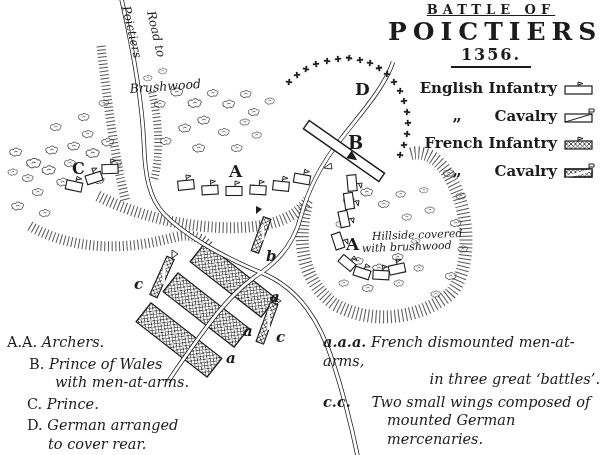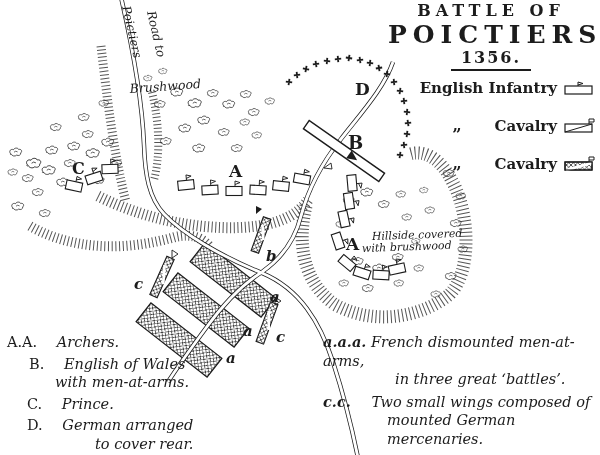--- a/index.html
+++ b/index.html
@@ -1,39 +1,39 @@
 <!DOCTYPE html>
 <html><head>
 <meta charset="utf-8">
 <style>
   html,body{margin:0;padding:0;background:#888;}
   .stage{position:relative;width:600px;height:455px;background:#ffffff;overflow:hidden;
          font-family:"DejaVu Serif",serif;color:#1c1c1c;}
   .stage svg.map{position:absolute;left:0;top:0;}
   
   .title{position:absolute;top:3px;left:388px;width:206px;text-align:center;line-height:1.05;}
-  .t1{font-size:16px;font-weight:bold;letter-spacing:5px;}
+  .t1{font-size:13px;font-weight:bold;letter-spacing:5px;text-decoration:underline;}
   .t2{font-size:25px;font-weight:bold;letter-spacing:6px;margin-top:2px;}
   .t3{font-size:16px;font-weight:bold;letter-spacing:2px;margin-top:2px;}
   .trule{width:80px;height:2.4px;background:#1c1c1c;margin:2px auto 0;}
   
-  .legend{position:absolute;top:79px;right:4px;display:flex;flex-direction:column;gap:19px;align-items:flex-end;}
+  .legend{position:absolute;top:79px;right:4px;display:flex;flex-direction:column;gap:9px;align-items:flex-end;}
   .lrow{display:flex;align-items:center;gap:5px;font-size:15px;font-weight:bold;white-space:nowrap;}
   .lrow .ditto{margin-right:28px;font-size:16px;}
   
   .keyL{position:absolute;left:7px;top:333px;font-size:14.5px;line-height:1.28;}
   .keyL .term{font-weight:normal;font-style:normal;}
-  .keyL .desc{font-style:italic;margin-left:15px;}
+  .keyL .desc{font-style:italic;}
   .keyL .ind{margin-left:48px;}
-  .keyL .ind2{margin-left:41px;text-align:right;}
+  .keyL .ind2{margin-left:41px;}
   .keyL .r{margin-bottom:3px;}
   .keyR{position:absolute;left:323px;top:333px;font-size:14.5px;font-style:italic;line-height:1.28;}
   .keyR .term{font-weight:bold;font-style:italic;}
   .keyR .r{margin-bottom:4px;}
-  .keyR .ind{margin-left:72px;}
+  .keyR .ind{margin-left:72px;text-align:right;}
   .keyR .ind2{margin-left:64px;}
 </style>
 </head>
 <body>
 
 <div class="stage">
 
   <svg width="0" height="0" style="position:absolute" aria-hidden="true">
     <defs>
       <pattern id="xh" patternUnits="userSpaceOnUse" width="4.5" height="4.5">
@@ -257,39 +257,46 @@
     <div class="lrow">
       <span class="ditto">„</span>
       <span>Cavalry</span>
       <svg width="34" height="16">
         <path d="M27,6 v-5 h5 v3 h-5" fill="none" stroke="#1c1c1c"></path>
         <rect x="3" y="6" width="27" height="8" fill="#fff" stroke="#1c1c1c" stroke-width="1.2"></rect>
         <path d="M3,14 L30,6" stroke="#1c1c1c" stroke-width="1"></path>
       </svg>
     </div>
     <div class="lrow">
+      <span>French Infantry</span>
+      <svg width="34" height="16">
+        <path d="M16,6 v-4 l5,1.5 -5,1.5" fill="none" stroke="#1c1c1c"></path>
+        <rect x="3" y="6" width="27" height="8" fill="url(#xh)" stroke="#1c1c1c" stroke-width="1.2"></rect>
+      </svg>
+    </div>
+    <div class="lrow">
       <span class="ditto">„</span>
       <span>Cavalry</span>
       <svg width="34" height="16">
         <path d="M27,6 v-5 h5 v3 h-5" fill="none" stroke="#1c1c1c"></path>
         <rect x="3" y="6" width="27" height="8" fill="url(#xh)" stroke="#1c1c1c" stroke-width="1.2"></rect>
         <path d="M4,14 L30,7" stroke="#ffffff" stroke-width="2.6"></path>
         <rect x="3" y="6" width="27" height="8" fill="none" stroke="#1c1c1c" stroke-width="1.2"></rect>
       </svg>
     </div>
   </div>
 
   <div class="keyL">
     <div class="r">
       <span class="term">A.A.</span>
       <span class="desc">Archers.</span>
     </div>
     <div class="r">
       <span class="term" style="margin-left:22px">B.</span>
-      <span class="desc">English of Wales</span>
+      <span class="desc">Prince of Wales</span>
       <div class="desc ind">with men-at-arms.</div>
     </div>
     <div class="r">
       <span class="term" style="margin-left:20px">C.</span>
       <span class="desc">Prince.</span>
     </div>
     <div class="r">
       <span class="term" style="margin-left:20px">D.</span>
       <span class="desc">German arranged</span>
       <div class="desc ind2">to cover rear.</div>

